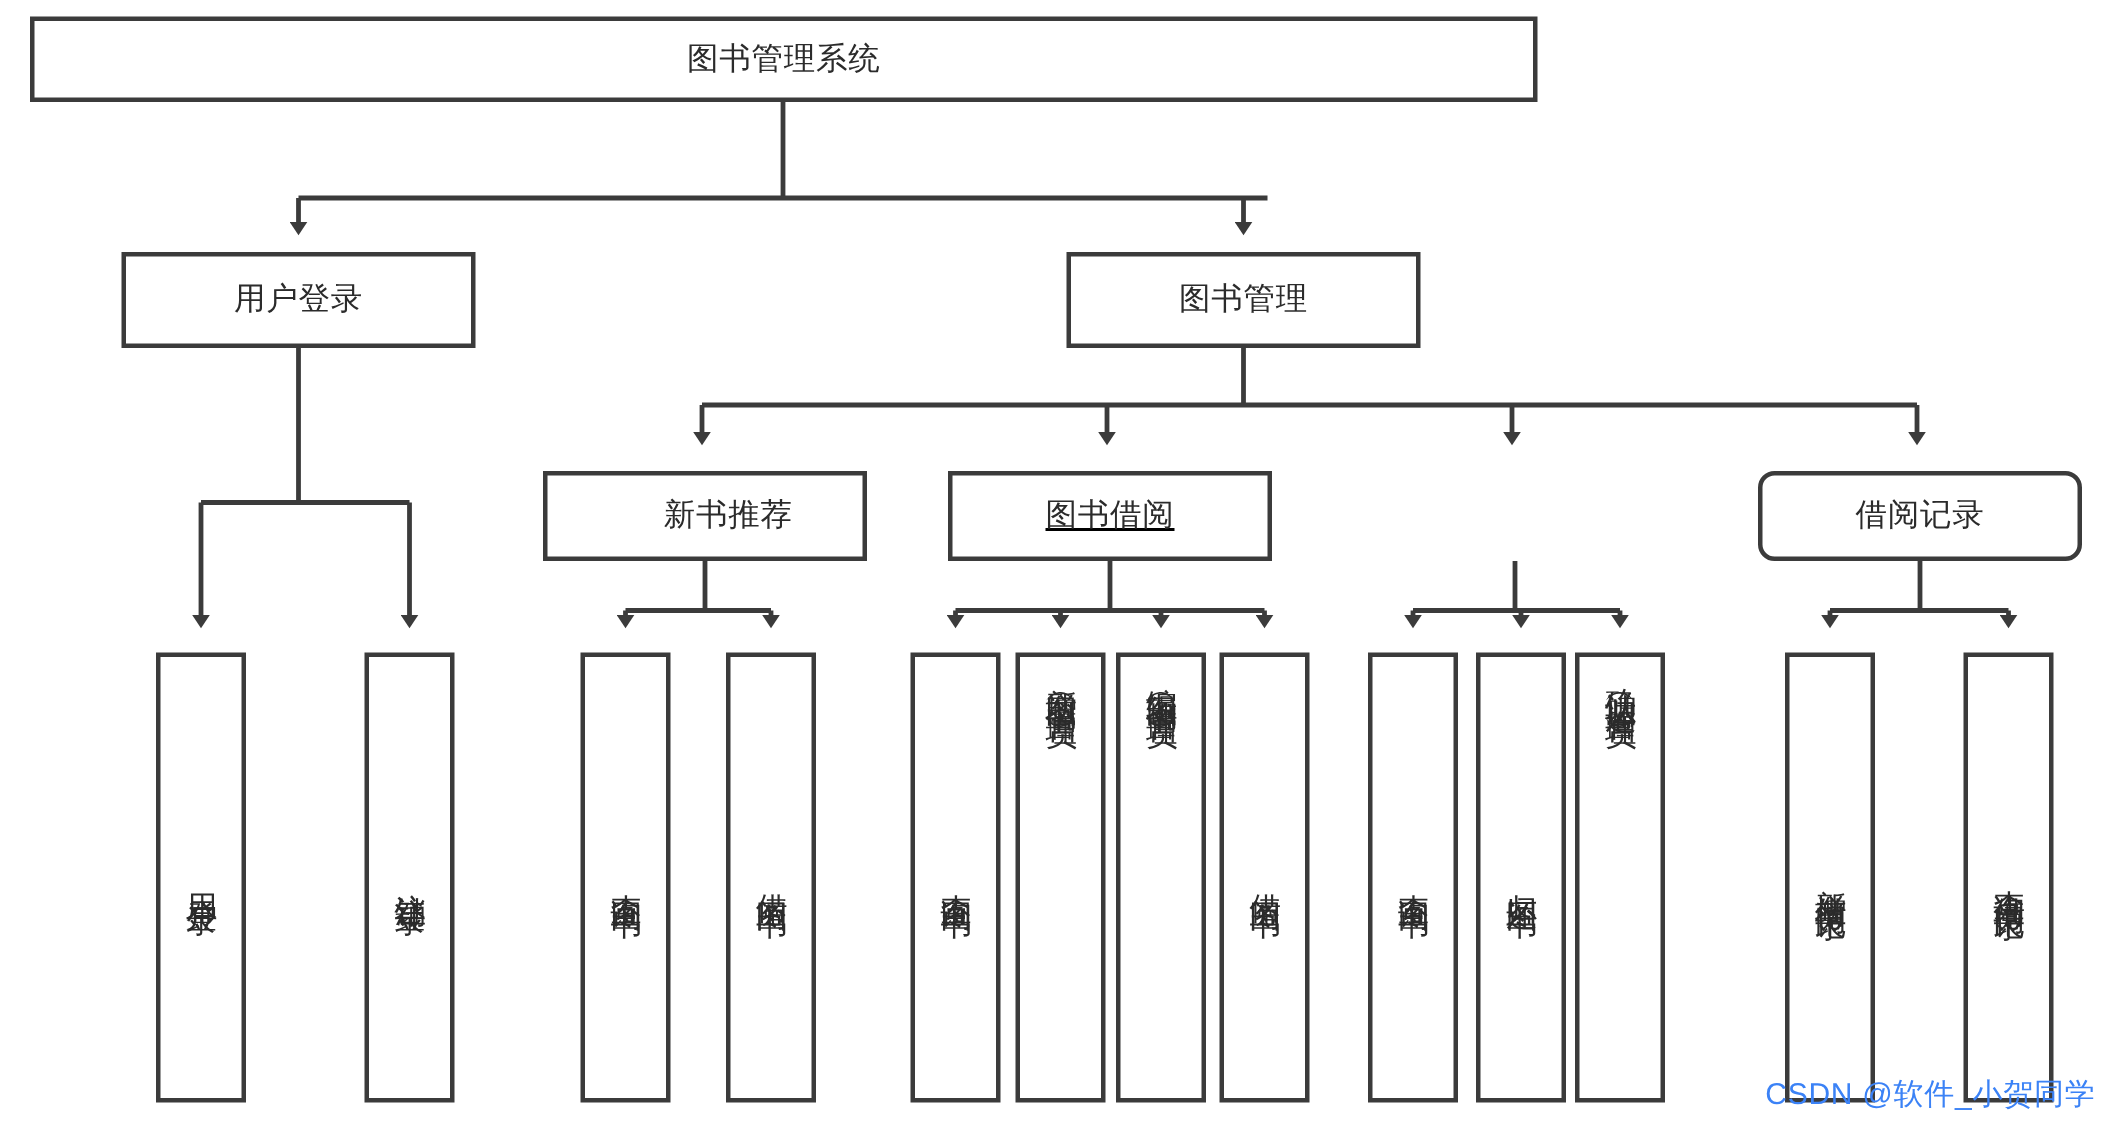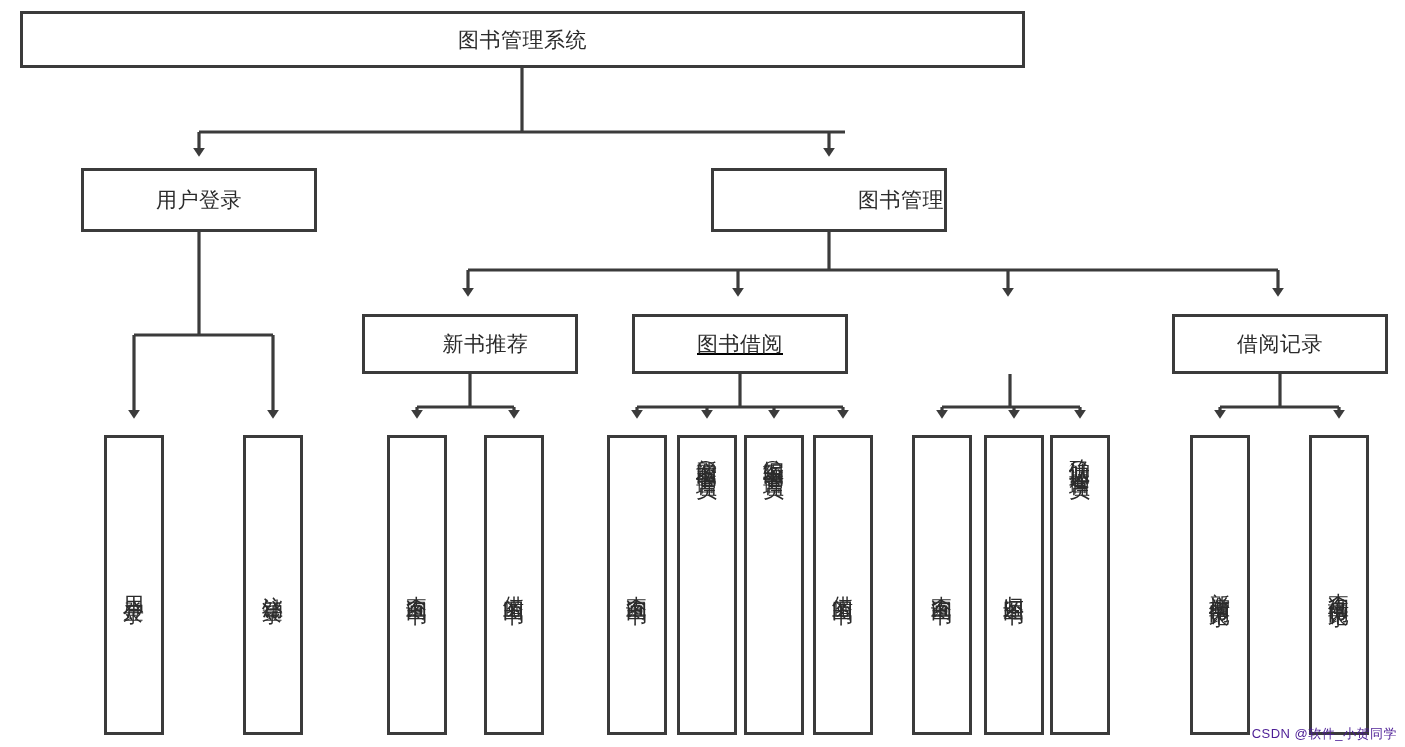--- a/index.html
+++ b/index.html
@@ -53,22 +53,22 @@
     align-items: center;
   }
   .leaf-box.align-top {
     align-items: flex-start;
     padding-top: 4px;
   }
   .watermark {
     position: absolute;
     right: 8px;
     bottom: 4px;
-    font-size: 13px;
-    color: #4c1d95;
+    font-size: 20px;
+    color: #3b82f6;
     letter-spacing: 0.5px;
     white-space: nowrap;
     pointer-events: none;
     margin-top: 40px;
   }
 </style>
 </head>
 <body>
 
 <div id="diagram-root">
@@ -138,31 +138,31 @@
     </g>
   </svg>
 
   <div class="node-box" style="left:20px; top:11px; width:1005px; height:57px;text-align:right;">
     <span class="node-label-h">图书管理系统</span>
   </div>
 
   <div class="node-box" style="left:81px; top:168px; width:236px; height:64px;">
     <span class="node-label-h">用户登录</span>
   </div>
-  <div class="node-box" style="left:711px; top:168px; width:236px; height:64px;justify-content:flex-end;">
+  <div class="node-box" style="left:711px; top:168px; width:236px; height:64px;">
     <span class="node-label-h">图书管理</span>
   </div>
 
   <div class="node-box" style="left:362px; top:314px; width:216px; height:60px;padding-left:31px;">
     <span class="node-label-h">新书推荐</span>
   </div>
   <div class="node-box" style="left:632px; top:314px; width:216px; height:60px;text-decoration:underline;">
     <span class="node-label-h">图书借阅</span>
   </div>
-  <div class="node-box" style="left:1172px; top:314px; width:216px; height:60px;">
+  <div class="node-box" style="left:1172px; top:314px; width:216px; height:60px;border-radius:11px;">
     <span class="node-label-h">借阅记录</span>
   </div>
 
   <div class="node-box leaf-box" style="left:104px; top:435px; width:60px; height:300px;">
     <span class="node-label-v">用户登录</span>
   </div>
   <div class="node-box leaf-box" style="left:243px; top:435px; width:60px; height:300px;">
     <span class="node-label-v">注销登录</span>
   </div>
   <div class="node-box leaf-box" style="left:387px; top:435px; width:60px; height:300px;">

